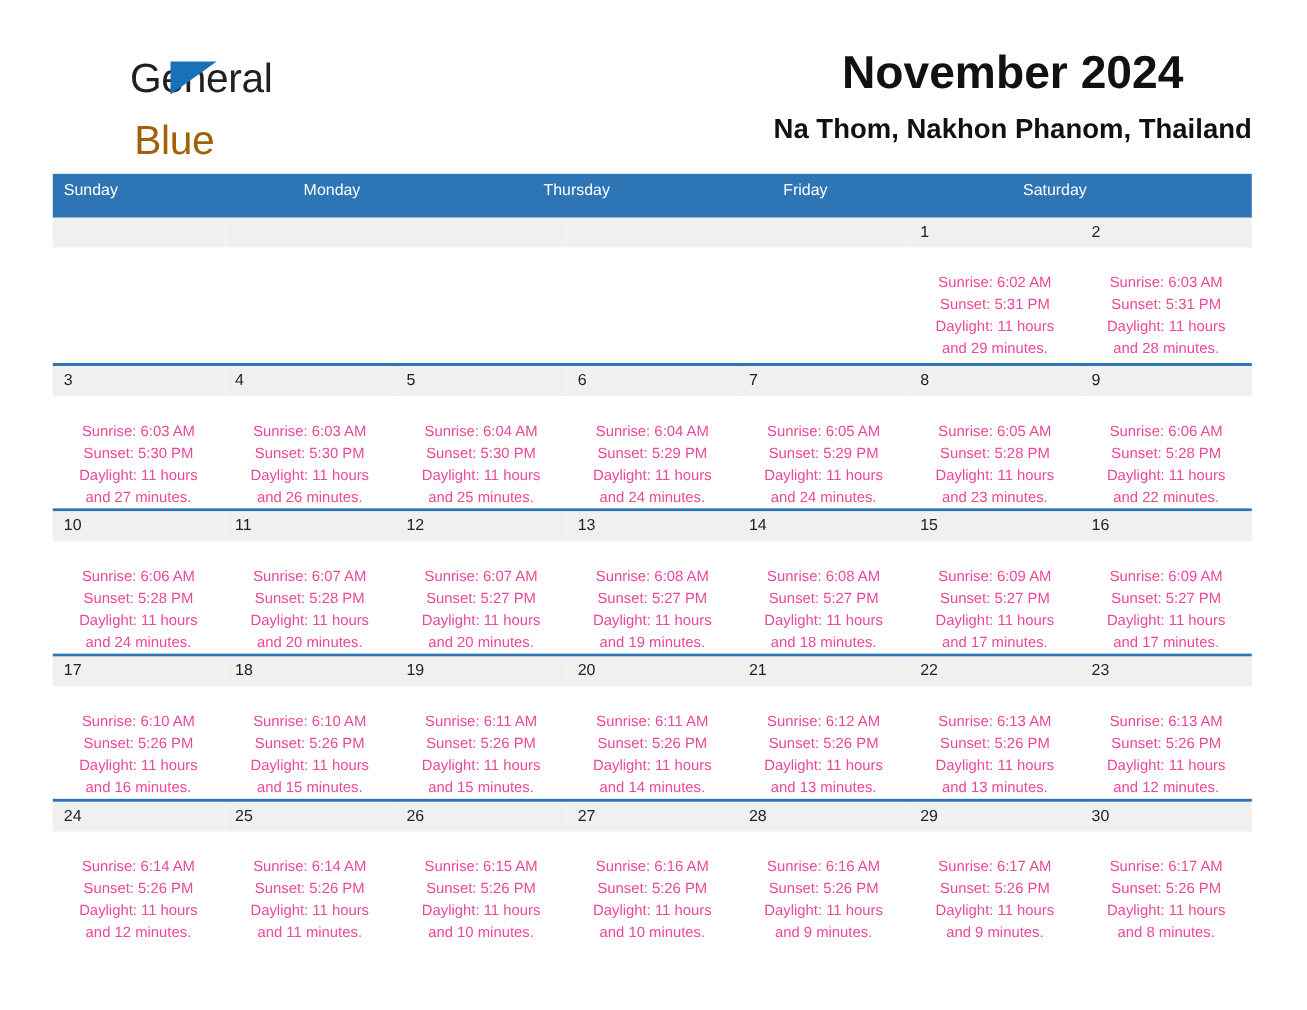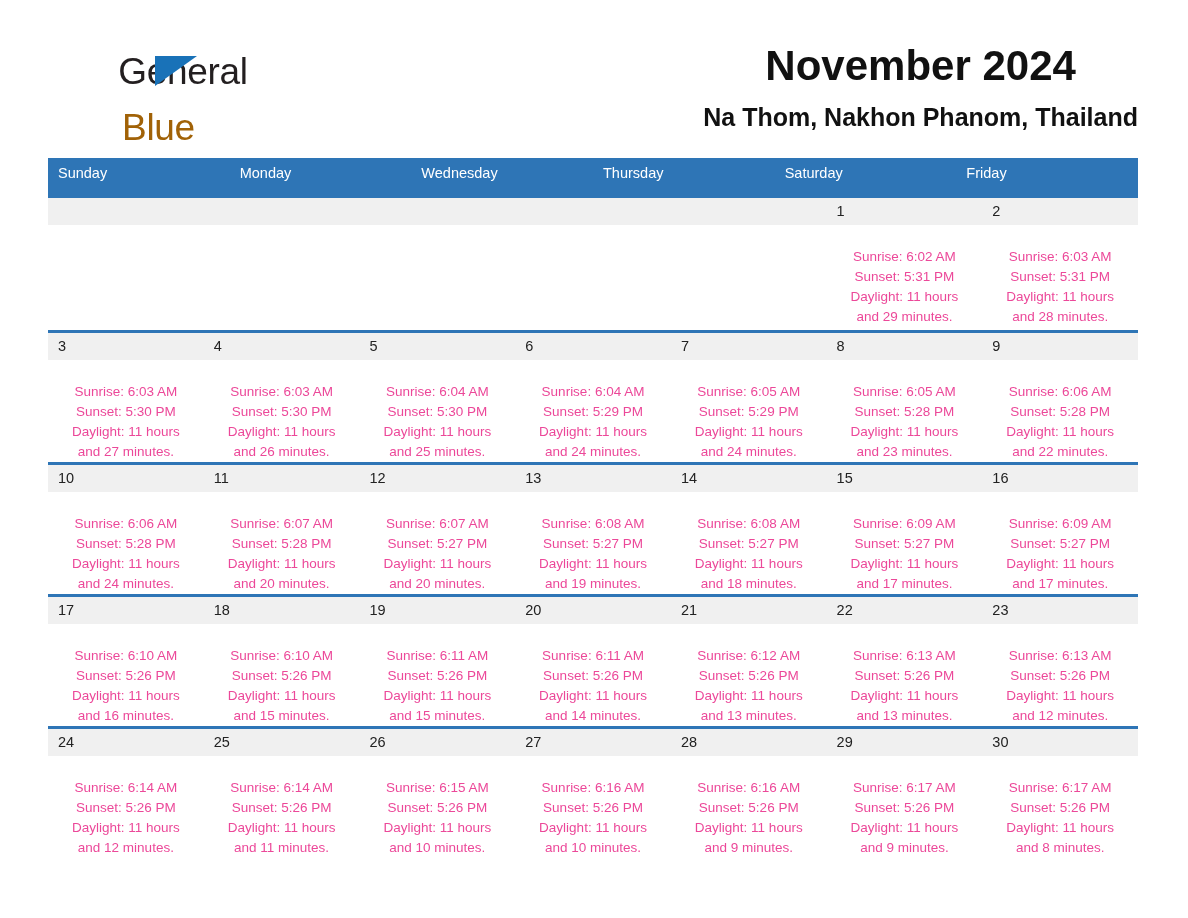--- a/index.html
+++ b/index.html
@@ -179,24 +179,23 @@
       <div class="month-title">November 2024</div>
       <div class="location-title">Na Thom, Nakhon Phanom, Thailand</div>
     </div>
 
   </div>
 
   <div class="calendar">
     <div class="weekday-row" id="weekday-row">
         <div class="weekday-cell">Sunday</div>
         <div class="weekday-cell">Monday</div>
-        <div class="weekday-cell">Wednesday</div>
         <div class="weekday-cell">Thursday</div>
+        <div class="weekday-cell">Friday</div>
         <div class="weekday-cell">Saturday</div>
-        <div class="weekday-cell">Friday</div>
       </div>
     <div id="weeks-container">
         <div class="week-row first">
           <div class="day-cell empty">
             <div class="day-number-band"></div>
             <div class="day-body"></div>
           </div>
           <div class="day-cell empty">
             <div class="day-number-band"></div>
             <div class="day-body"></div>

